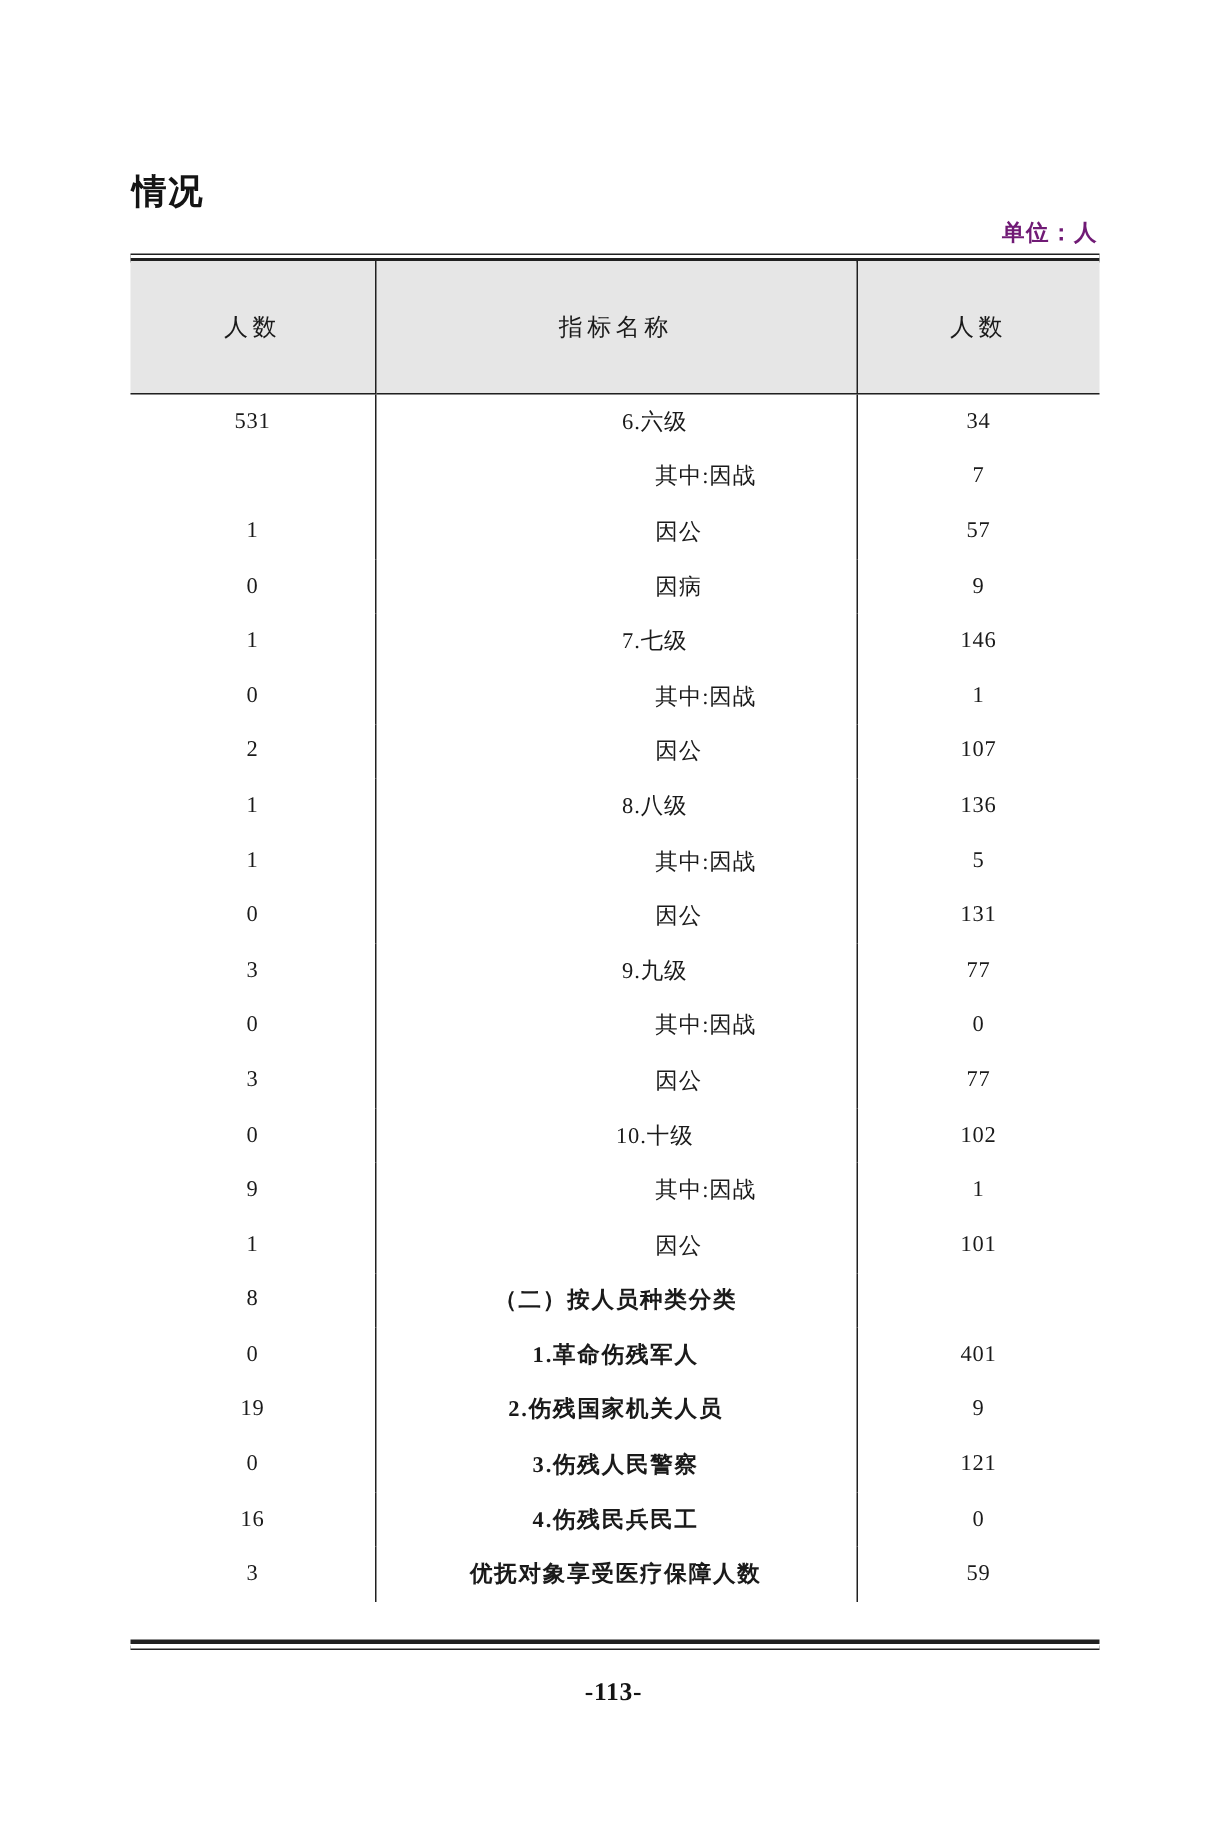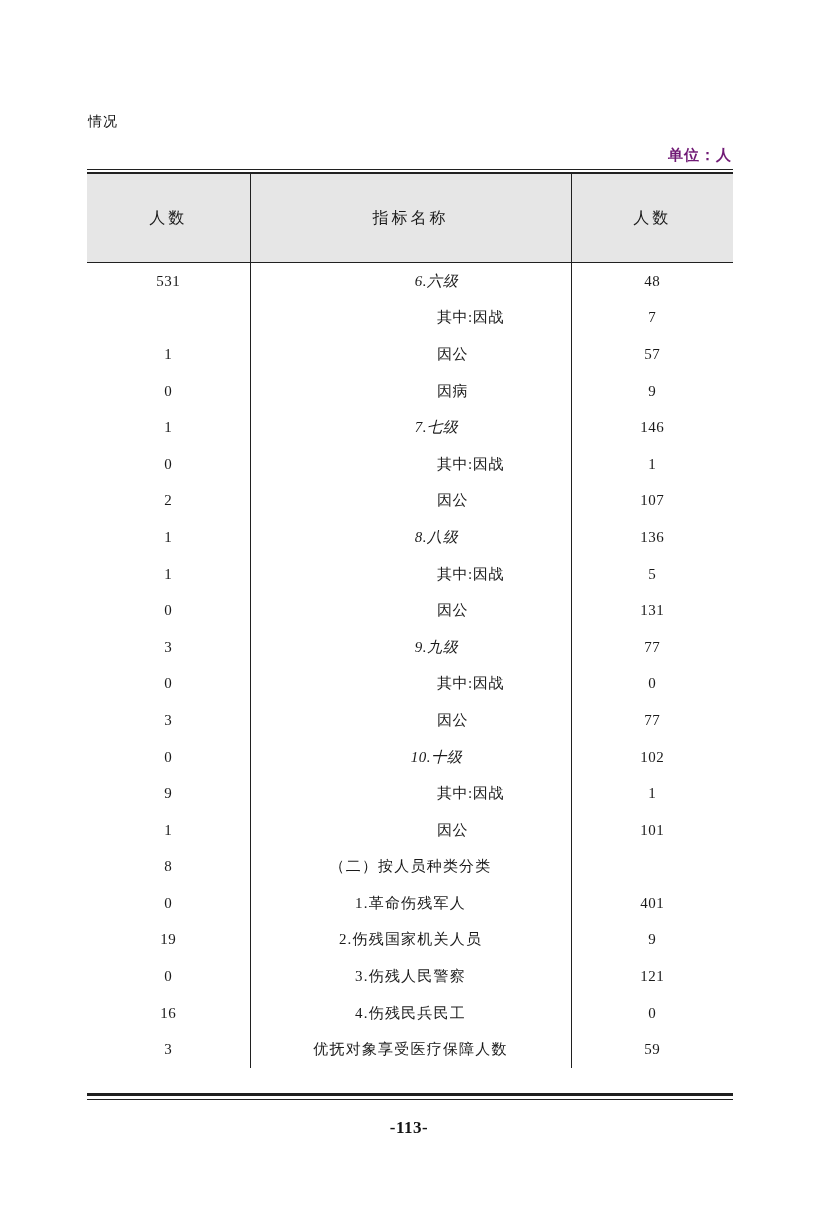--- a/index.html
+++ b/index.html
@@ -19,22 +19,22 @@
   .page {
     position: absolute;
     inset: 0;
   }
 
   
   .doc-title {
     position: absolute;
     left: 88px;
     top: 114px;
-    font-size: 14px;
-    font-weight: 400;
+    font-size: 23px;
+    font-weight: 700;
     letter-spacing: 1px;
     line-height: 1.2;
     color: #141414;
     white-space: nowrap;
   }
 
   
   .unit-note {
     position: absolute;
     right: 86px;
@@ -115,27 +115,27 @@
   }
 
   
   td.label {
     text-align: left;
     padding-left: 0;
     letter-spacing: 0.6px;
   }
   td.label .txt { display: inline-block; white-space: nowrap; }
 
-  .ind-0 .txt { margin-left: 52px; font-style: italic; }   
+  .ind-0 .txt { margin-left: 52px; }   
   .ind-1 .txt { margin-left: 120px; }  
   .ind-2 .txt { margin-left: 84px; }  
   .ind-c  { text-align: center; }
   .ind-c .txt { margin-left: 0; }
 
-  td.label.bold .txt { font-weight: 400; letter-spacing: 1.2px; }
+  td.label.bold .txt { font-weight: 700; letter-spacing: 1.2px; }
 
   
   .page-number {
     position: absolute;
     left: 0;
     right: 0;
     top: 1118px;
     text-align: center;
     font-size: 17px;
     font-weight: 700;
@@ -165,21 +165,21 @@
         <tr>
           <th>人数</th>
           <th class="sep-l">指标名称</th>
           <th class="sep-l">人数</th>
         </tr>
       </thead>
       <tbody id="table-body">
           <tr>
             <td class="num">531</td>
             <td class="label sep-l ind-0"><span class="txt">6.六级</span></td>
-            <td class="num sep-l">48</td>
+            <td class="num sep-l">34</td>
           </tr>
           <tr>
             <td class="num"></td>
             <td class="label sep-l ind-1"><span class="txt">其中:因战</span></td>
             <td class="num sep-l">7</td>
           </tr>
           <tr>
             <td class="num">1</td>
             <td class="label sep-l ind-2"><span class="txt">因公</span></td>
             <td class="num sep-l">57</td>

